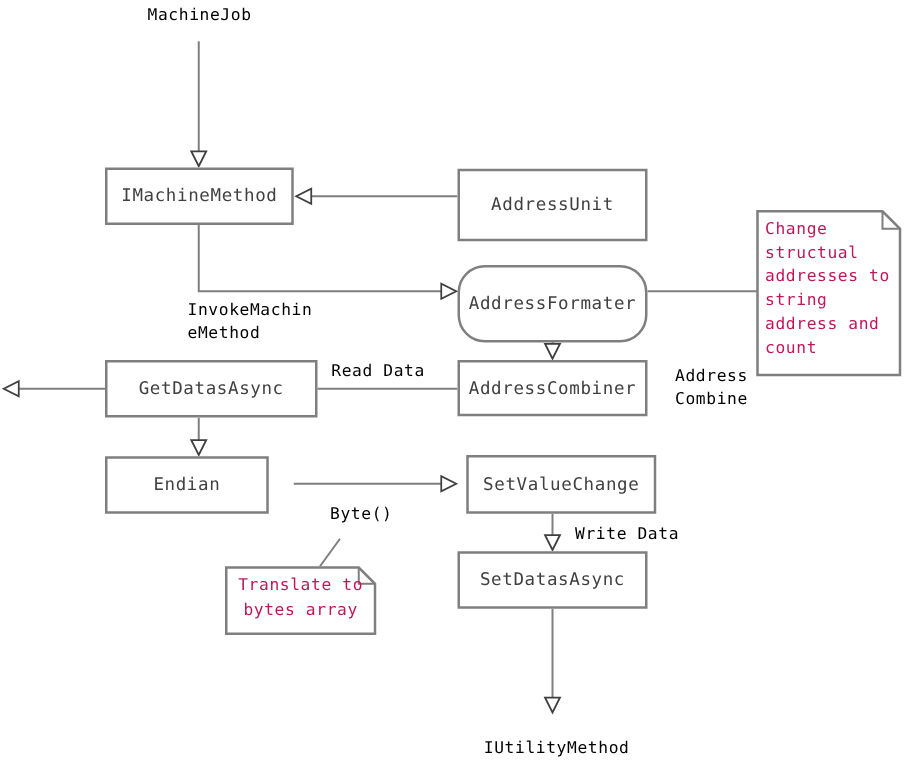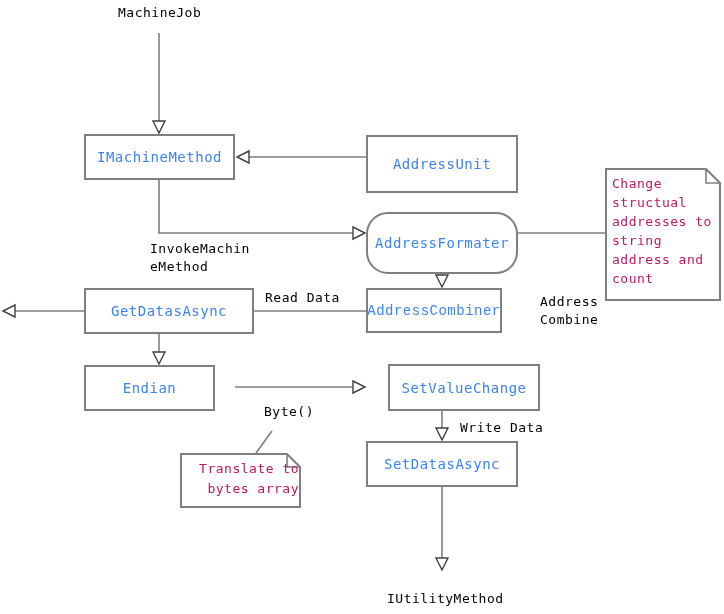--- a/index.html
+++ b/index.html
@@ -18,21 +18,21 @@
   #wires {
     position: absolute;
     left: 0; top: 0;
     z-index: 1;
   }
   .node {
     position: absolute;
     box-sizing: border-box;
     border: 2px solid #7f7f7f;
     background: #ffffff;
-    color: #3b82f6;
+    color: #404040;
     font-size: 14px;
     display: flex;
     align-items: center;
     justify-content: center;
     z-index: 2;
     letter-spacing: 0.5px;
   }
   .lbl {
     position: absolute;
     color: #000000;
@@ -93,36 +93,36 @@
     <polygon class="note-shape" points="181,454 287,454 300,467 300,507 181,507"></polygon>
     <path class="note-fold" d="M287,454 L287,467 L300,467"></path>
   </svg>
 
   <div class="lbl" style="left:118px; top:4px;">MachineJob</div>
   <div class="lbl" style="left:387px; top:590px;text-align:center;">IUtilityMethod</div>
 
   <div class="node" style="left:84px;  top:134px; width:151px; height:46px;">IMachineMethod</div>
   <div class="node" style="left:366px; top:135px; width:152px; height:58px;">AddressUnit</div>
   <div class="node" style="left:366px; top:212px; width:152px; height:62px;border-radius:22px;">AddressFormater</div>
-  <div class="node" style="left:366px; top:288px; width:136px; height:45px;font-family:Liberation Mono, monospace;">AddressCombiner</div>
+  <div class="node" style="left:366px; top:288px; width:152px; height:45px;">AddressCombiner</div>
   <div class="node" style="left:84px;  top:288px; width:170px; height:46px;">GetDatasAsync</div>
   <div class="node" style="left:84px;  top:365px; width:131px; height:46px;">Endian</div>
-  <div class="node" style="left:388px; top:364px; width:152px; height:47px;">SetValueChange</div>
+  <div class="node" style="left:373px; top:364px; width:152px; height:47px;">SetValueChange</div>
   <div class="node" style="left:366px; top:441px; width:152px; height:46px;">SetDatasAsync</div>
 
   <div class="lbl center" style="left:150px; top:240px; width:124px;">InvokeMachin
 eMethod</div>
   <div class="lbl" style="left:265px; top:289px;">Read Data</div>
   <div class="lbl" style="left:540px; top:293px;">Address
 Combine</div>
   <div class="lbl" style="left:264px; top:403px;">Byte()</div>
   <div class="lbl" style="left:460px; top:419px;">Write Data</div>
 
   <div class="note-text" style="left:612px; top:174px; width:106px;">Change
 structual
 addresses to
 string
 address and
 count</div>
-  <div class="note-text" style="left:182px; top:459px; width:117px; line-height:20px; text-align:right;">Translate to
+  <div class="note-text" style="left:182px; top:459px; width:117px; line-height:20px; text-align:center;">Translate to
 bytes array</div>
 
 </div>
 
 </body></html>

